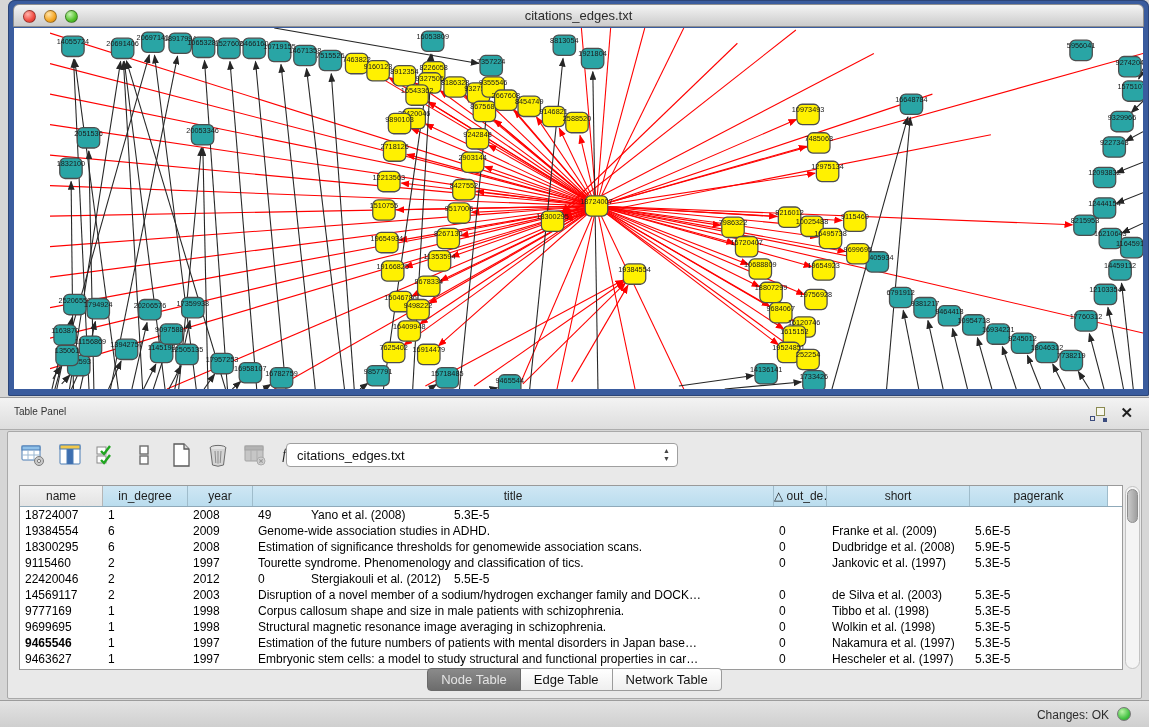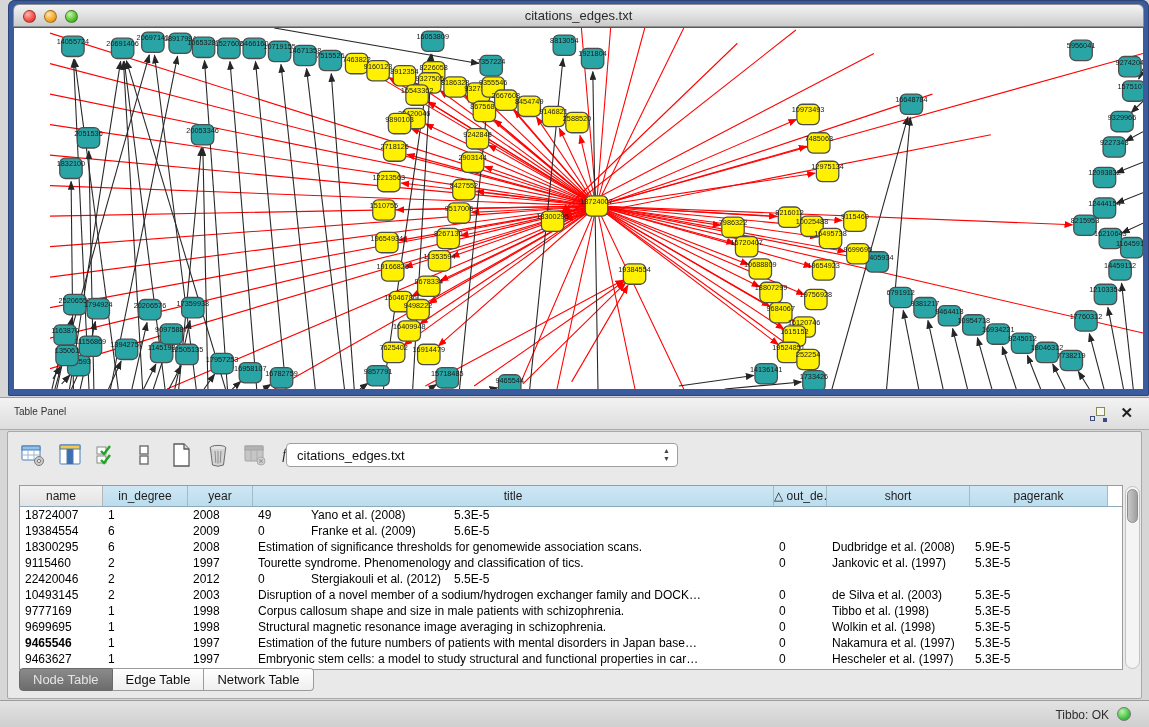--- a/index.html
+++ b/index.html
@@ -56,21 +56,21 @@
     background:linear-gradient(#CFE7F4,#BADDEE); border-right:1px solid #9FBCCB; overflow:hidden; white-space:nowrap; }
   .th.plain { background:linear-gradient(#F2F2F2,#E3E3E3); border-right:1px solid #B5B5B5; }
   #tbody .tr { display:flex; height:16px; }
   .td { font-size:12px; color:#000; line-height:16px; padding-left:5px; overflow:hidden; white-space:nowrap; }
   #vscroll { position:absolute; right:1px; top:54px; width:15px; height:183px; background:#F4F4F4;
     border:1px solid #C3C3C3; border-radius:8px; }
   #vthumb { position:absolute; left:1px; top:2px; width:11px; height:34px; border-radius:6px;
     background:linear-gradient(90deg,#C9C9C9,#9F9F9F); border:1px solid #8D8D8D; }
 
   
-  #tabs { position:absolute; left:11px; right:0; bottom:7px; display:flex; }
+  #tabs { position:absolute; left:0; right:0; bottom:7px; display:flex; justify-content:center; }
   .tab { font-size:13px; padding:3px 13px; border:1px solid #9B9B9B; border-left:none;
     background:linear-gradient(#FFFFFF,#EFEFEF); color:#111; }
   .tab:first-child { border-left:1px solid #9B9B9B; border-radius:4px 0 0 4px; }
   .tab:last-child { border-radius:0 4px 4px 0; }
   .tab.active { background:linear-gradient(#8B8B8B,#6C6C6C); color:#E4E4E4; border-color:#6A6A6A; }
 
   
   #status-bar { position:absolute; left:0; right:0; bottom:0; height:27px;
     background:linear-gradient(#E3E3E3,#CFCFCF); border-top:1px solid #9C9C9C; }
   #memory-label { position:absolute; right:40px; top:7px; font-size:12px; color:#2E2E2E; }
@@ -582,20 +582,21 @@
           <div class="td" style="width: 85px;">1</div>
           <div class="td" style="width: 65px;">2008</div>
           <div class="td" style="width: 53px;">49</div>
           <div class="td" style="width: 143px;">Yano et al. (2008)</div>
           <div class="td" style="width: 138px;">5.3E-5</div>
         </div>
         <div class="tr">
           <div class="td" style="width: 83px;">19384554</div>
           <div class="td" style="width: 85px;">6</div>
           <div class="td" style="width: 65px;">2009</div>
+          <div class="td" style="width: 521px;">Genome-wide association studies in ADHD.</div>
           <div class="td" style="width: 53px;">0</div>
           <div class="td" style="width: 143px;">Franke et al. (2009)</div>
           <div class="td" style="width: 138px;">5.6E-5</div>
         </div>
         <div class="tr">
           <div class="td" style="width: 83px;">18300295</div>
           <div class="td" style="width: 85px;">6</div>
           <div class="td" style="width: 65px;">2008</div>
           <div class="td" style="width: 521px;">Estimation of significance thresholds for genomewide association scans.</div>
           <div class="td" style="width: 53px;">0</div>
@@ -613,21 +614,21 @@
         </div>
         <div class="tr">
           <div class="td" style="width: 83px;">22420046</div>
           <div class="td" style="width: 85px;">2</div>
           <div class="td" style="width: 65px;">2012</div>
           <div class="td" style="width: 53px;">0</div>
           <div class="td" style="width: 143px;">Stergiakouli et al. (2012)</div>
           <div class="td" style="width: 138px;">5.5E-5</div>
         </div>
         <div class="tr">
-          <div class="td" style="width: 83px;">10493145</div>
+          <div class="td" style="width: 83px;">14569117</div>
           <div class="td" style="width: 85px;">2</div>
           <div class="td" style="width: 65px;">2003</div>
           <div class="td" style="width: 521px;">Disruption of a novel member of a sodium/hydrogen exchanger family and DOCK…</div>
           <div class="td" style="width: 53px;">0</div>
           <div class="td" style="width: 143px;">de Silva et al. (2003)</div>
           <div class="td" style="width: 138px;">5.3E-5</div>
         </div>
         <div class="tr">
           <div class="td" style="width: 83px;">9777169</div>
           <div class="td" style="width: 85px;">1</div>
@@ -671,15 +672,15 @@
   </div>
 
   <div id="tabs">
       <div class="tab active">Node Table</div>
       <div class="tab">Edge Table</div>
       <div class="tab">Network Table</div>
     </div>
 </div>
 
 <div id="status-bar">
-  <span id="memory-label">Tibbo: OK</span>
+  <span id="memory-label">Changes: OK</span>
   <span id="memory-dot"></span>
 </div>
 
 </body></html>

